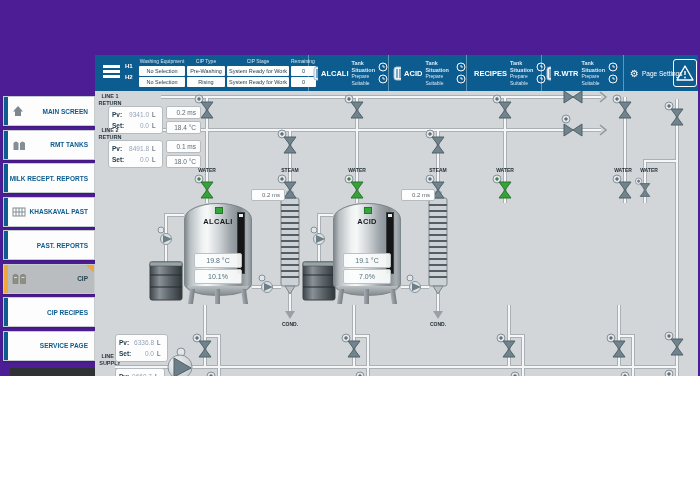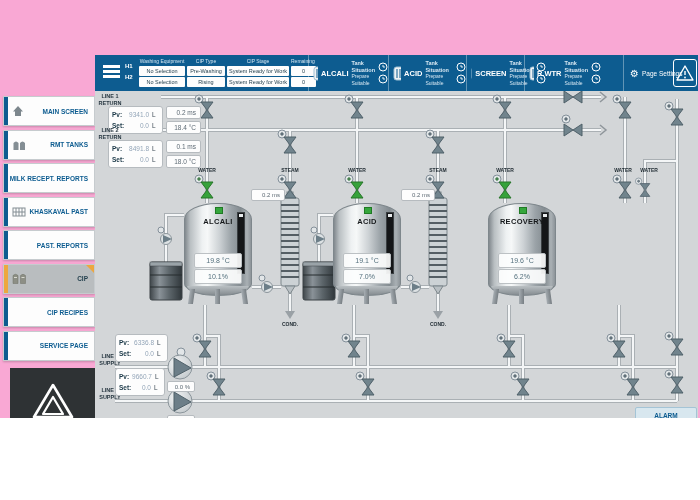--- a/index.html
+++ b/index.html
@@ -1,16 +1,16 @@
 <!DOCTYPE html>
 <html><head>
 <meta charset="utf-8">
 <style>
   html,body{margin:0;padding:0;background:#fff;font-family:"Liberation Sans","DejaVu Sans",sans-serif;}
-  #stage{position:relative;width:700px;height:418px;background:#f9a8d4;overflow:hidden;}
+  #stage{position:relative;width:700px;height:376px;background:#4c1d95;overflow:hidden;}
   
   #hmi-header{position:absolute;left:95px;top:55px;width:603px;height:36px;background:#0d5c90;}
   .burger{position:absolute;left:8px;top:10px;width:17px;cursor:pointer}
   .burger i{display:block;height:2.5px;background:#fff;margin-bottom:2.5px}
   .hlab{position:absolute;left:30px;font-size:6px;font-weight:bold;color:#fff}
   .ht{position:absolute;left:44px;top:2px;display:grid;grid-template-columns:46px 38px 62px 25px;gap:1px 2px;}
   .ht .hc{font-size:5px;color:#d5e6f1;text-align:center;white-space:nowrap;overflow:hidden;height:8px;line-height:9px}
   .ht .bc{background:#fdfdfd;font-size:5.5px;color:#1d3a49;text-align:center;height:10px;line-height:10px;border-radius:1px;white-space:nowrap;overflow:hidden}
   .sp{position:absolute;top:0;bottom:0;display:flex;align-items:center;gap:3px;border-left:1px solid rgba(255,255,255,.35);padding-left:4px;box-sizing:border-box;cursor:pointer}
   .sp-name{font-size:7.5px;font-weight:bold;color:#fff;white-space:nowrap}
@@ -130,38 +130,38 @@
             <path d="M5 3 V5 H7" fill="none" stroke="#fff" stroke-width=".9"></path>
           </svg>
       </span>
     </div>
     <div class="sp" style="left:371px;width:80px">
       <svg width="11" height="16">
           <rect x="1" y="2" width="9" height="13" rx="2.5" fill="#eef2f4" stroke="#9fc0d4"></rect>
           <line x1="4" y1="4" x2="4" y2="13" stroke="#0d5c90"></line>
           <line x1="7" y1="4" x2="7" y2="13" stroke="#0d5c90"></line>
         </svg>
-      <span class="sp-name">SCREEN</span>
+      <span class="sp-name">RECIPES</span>
       <span class="sp-stack">
         <span class="sp-cap">Tank Situation</span>
         <span class="sp-st">Prepare</span>
         <span class="sp-st">Suitable</span>
       </span>
       <span class="sp-lights">
         <svg width="10" height="10">
             <circle cx="5" cy="5" r="4" fill="none" stroke="#fff"></circle>
             <path d="M5 3 V5 H7" fill="none" stroke="#fff" stroke-width=".9"></path>
           </svg>
         <svg width="10" height="10">
             <circle cx="5" cy="5" r="4" fill="none" stroke="#fff"></circle>
             <path d="M5 3 V5 H7" fill="none" stroke="#fff" stroke-width=".9"></path>
           </svg>
       </span>
     </div>
-    <div class="sp" style="left:429px;width:77px">
+    <div class="sp" style="left:446px;width:77px">
       <svg width="11" height="16">
           <rect x="1" y="2" width="9" height="13" rx="2.5" fill="#eef2f4" stroke="#9fc0d4"></rect>
           <line x1="4" y1="4" x2="4" y2="13" stroke="#0d5c90"></line>
           <line x1="7" y1="4" x2="7" y2="13" stroke="#0d5c90"></line>
         </svg>
       <span class="sp-name">R.WTR</span>
       <span class="sp-stack">
         <span class="sp-cap">Tank Situation</span>
         <span class="sp-st">Prepare</span>
         <span class="sp-st">Suitable</span>
@@ -484,32 +484,20 @@
         <div class="tank-skirt"></div>
       <span class="tank-leg" style="left:5px;transform:skewX(-8deg)"></span>
       <span class="tank-leg" style="left:31px"></span>
       <span class="tank-leg" style="right:5px;transform:skewX(8deg)"></span>
       <div class="tank-gauge"></div>
       <div class="tank-dot"></div>
       <div class="tank-name">ACID</div>
       <div class="tank-val" style="top:52px">19.1 °C</div>
       <div class="tank-val" style="top:68px">7.0%</div>
     </div>
-    <div class="tank" style="left:393px;top:110px">
-      <div class="tank-body"></div>
-        <div class="tank-skirt"></div>
-      <span class="tank-leg" style="left:5px;transform:skewX(-8deg)"></span>
-      <span class="tank-leg" style="left:31px"></span>
-      <span class="tank-leg" style="right:5px;transform:skewX(8deg)"></span>
-      <div class="tank-gauge"></div>
-      <div class="tank-dot"></div>
-      <div class="tank-name">RECOVERY</div>
-      <div class="tank-val" style="top:52px">19.6 °C</div>
-      <div class="tank-val" style="top:68px">6.2%</div>
-    </div>
 
     <div class="dlabel" style="left:2px;top:262px;width:26px">
       <span>LINE 1</span><br><span>SUPPLY</span>
     </div>
     <div class="pvbox" style="left:20px;top:243px;width:53px">
       <div class="pvrow">
           <span class="lab">Pv:</span>
           <span class="val">6336.8</span>
           <span class="unit">L</span>
         </div>

